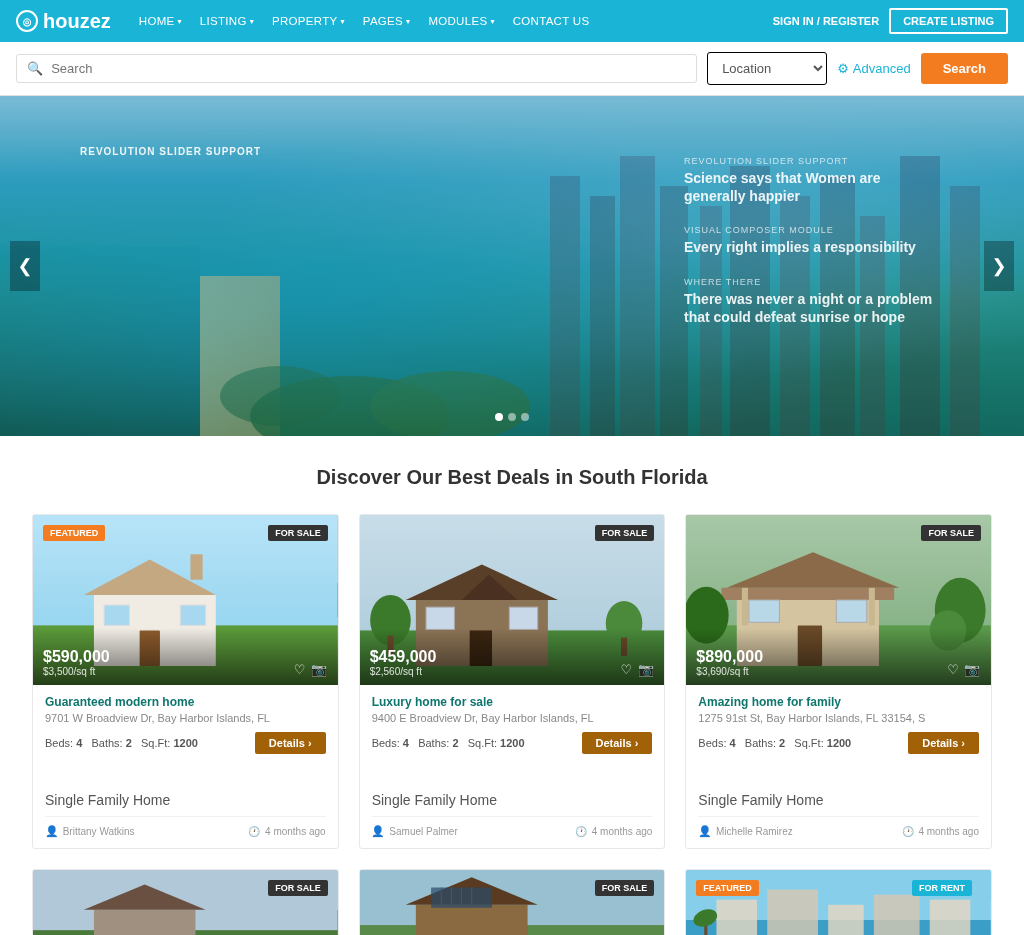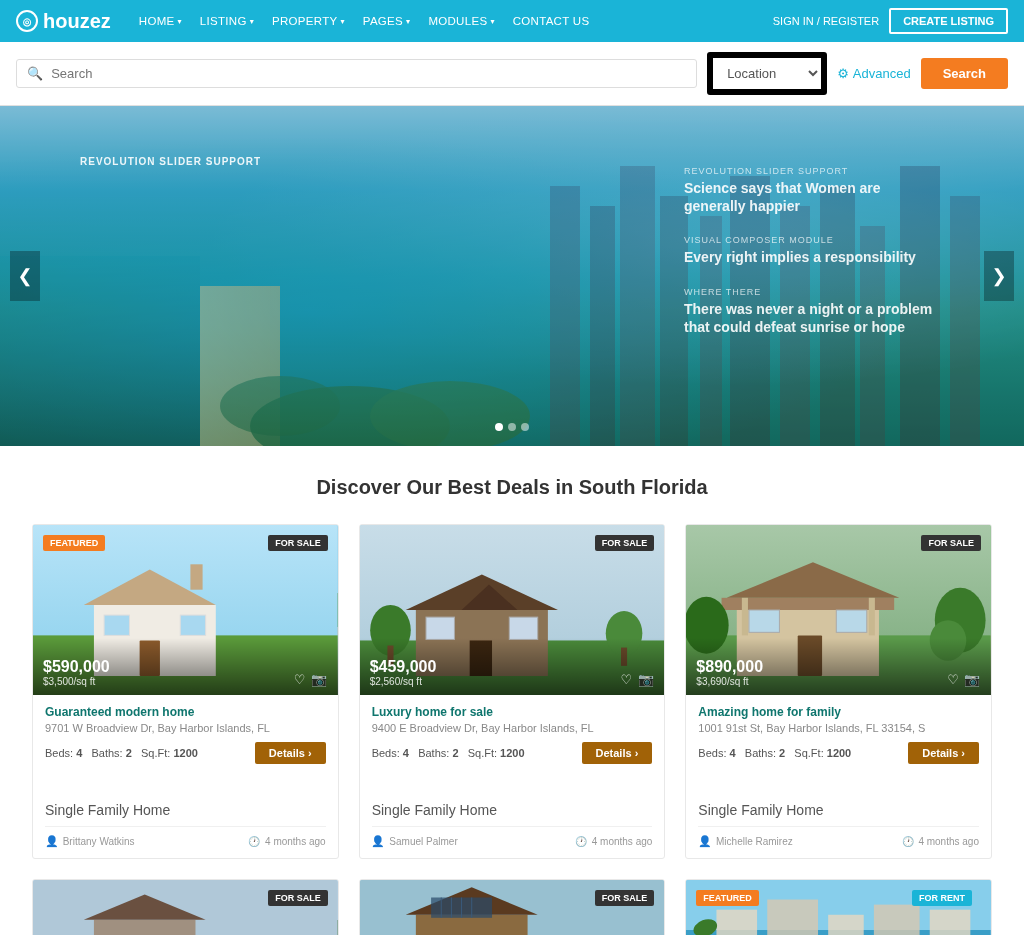--- a/index.html
+++ b/index.html
@@ -51,21 +51,21 @@
     }
     .chevron { font-size: 8px; }
     .nav-right {
       display: flex;
       align-items: center;
       gap: 10px;
     }
     .sign-in-link {
       color: white;
       font-size: 11px;
-      font-weight: 400;
+      font-weight: 700;
       text-transform: uppercase;
       cursor: pointer;
       white-space: nowrap;
     }
     .create-listing-btn {
       background: transparent;
       border: 2px solid white;
       color: white;
       padding: 5px 12px;
       font-size: 11px;
@@ -96,21 +96,21 @@
     }
     .search-icon-s { color: #aaa; margin-right: 8px; font-size: 13px; }
     .search-input {
       border: none;
       outline: none;
       font-size: 13px;
       color: #999;
       width: 100%;
     }
     .location-select {
-      border: 6px solid #000000;
+      border: 1px solid #000000;
       border-radius: 3px;
       padding: 7px 10px;
       font-size: 13px;
       color: #555;
       background: white;
       cursor: pointer;
       min-width: 120px;
     }
     .advanced-link {
       color: #1ab4d7;
@@ -713,21 +713,21 @@
             <div class="card-price-sqft">$3,690/sq ft</div>
           </div>
           <div class="card-price-actions">
             <span class="card-action-btn">♡</span>
             <span class="card-action-btn">📷</span>
           </div>
         </div>
       </div>
       <div class="card-body">
         <div class="card-title">Amazing home for family</div>
-        <div class="card-address">1001 91st St, Bay Harbor Islands, FL 33154, S</div>
+        <div class="card-address">1275 91st St, Bay Harbor Islands, FL 33154, S</div>
         <div class="card-details-row">
           <div class="card-specs">
             Beds: <strong>4</strong> &nbsp; Baths: <strong>2</strong> &nbsp; Sq.Ft: <strong>1200</strong>
           </div>
           <button class="card-details-btn">Details ›</button>
         </div>
         <div class="card-type">Single Family Home</div>
         <div class="card-footer">
           <span class="card-agent">
             <span class="agent-icon">👤</span>

